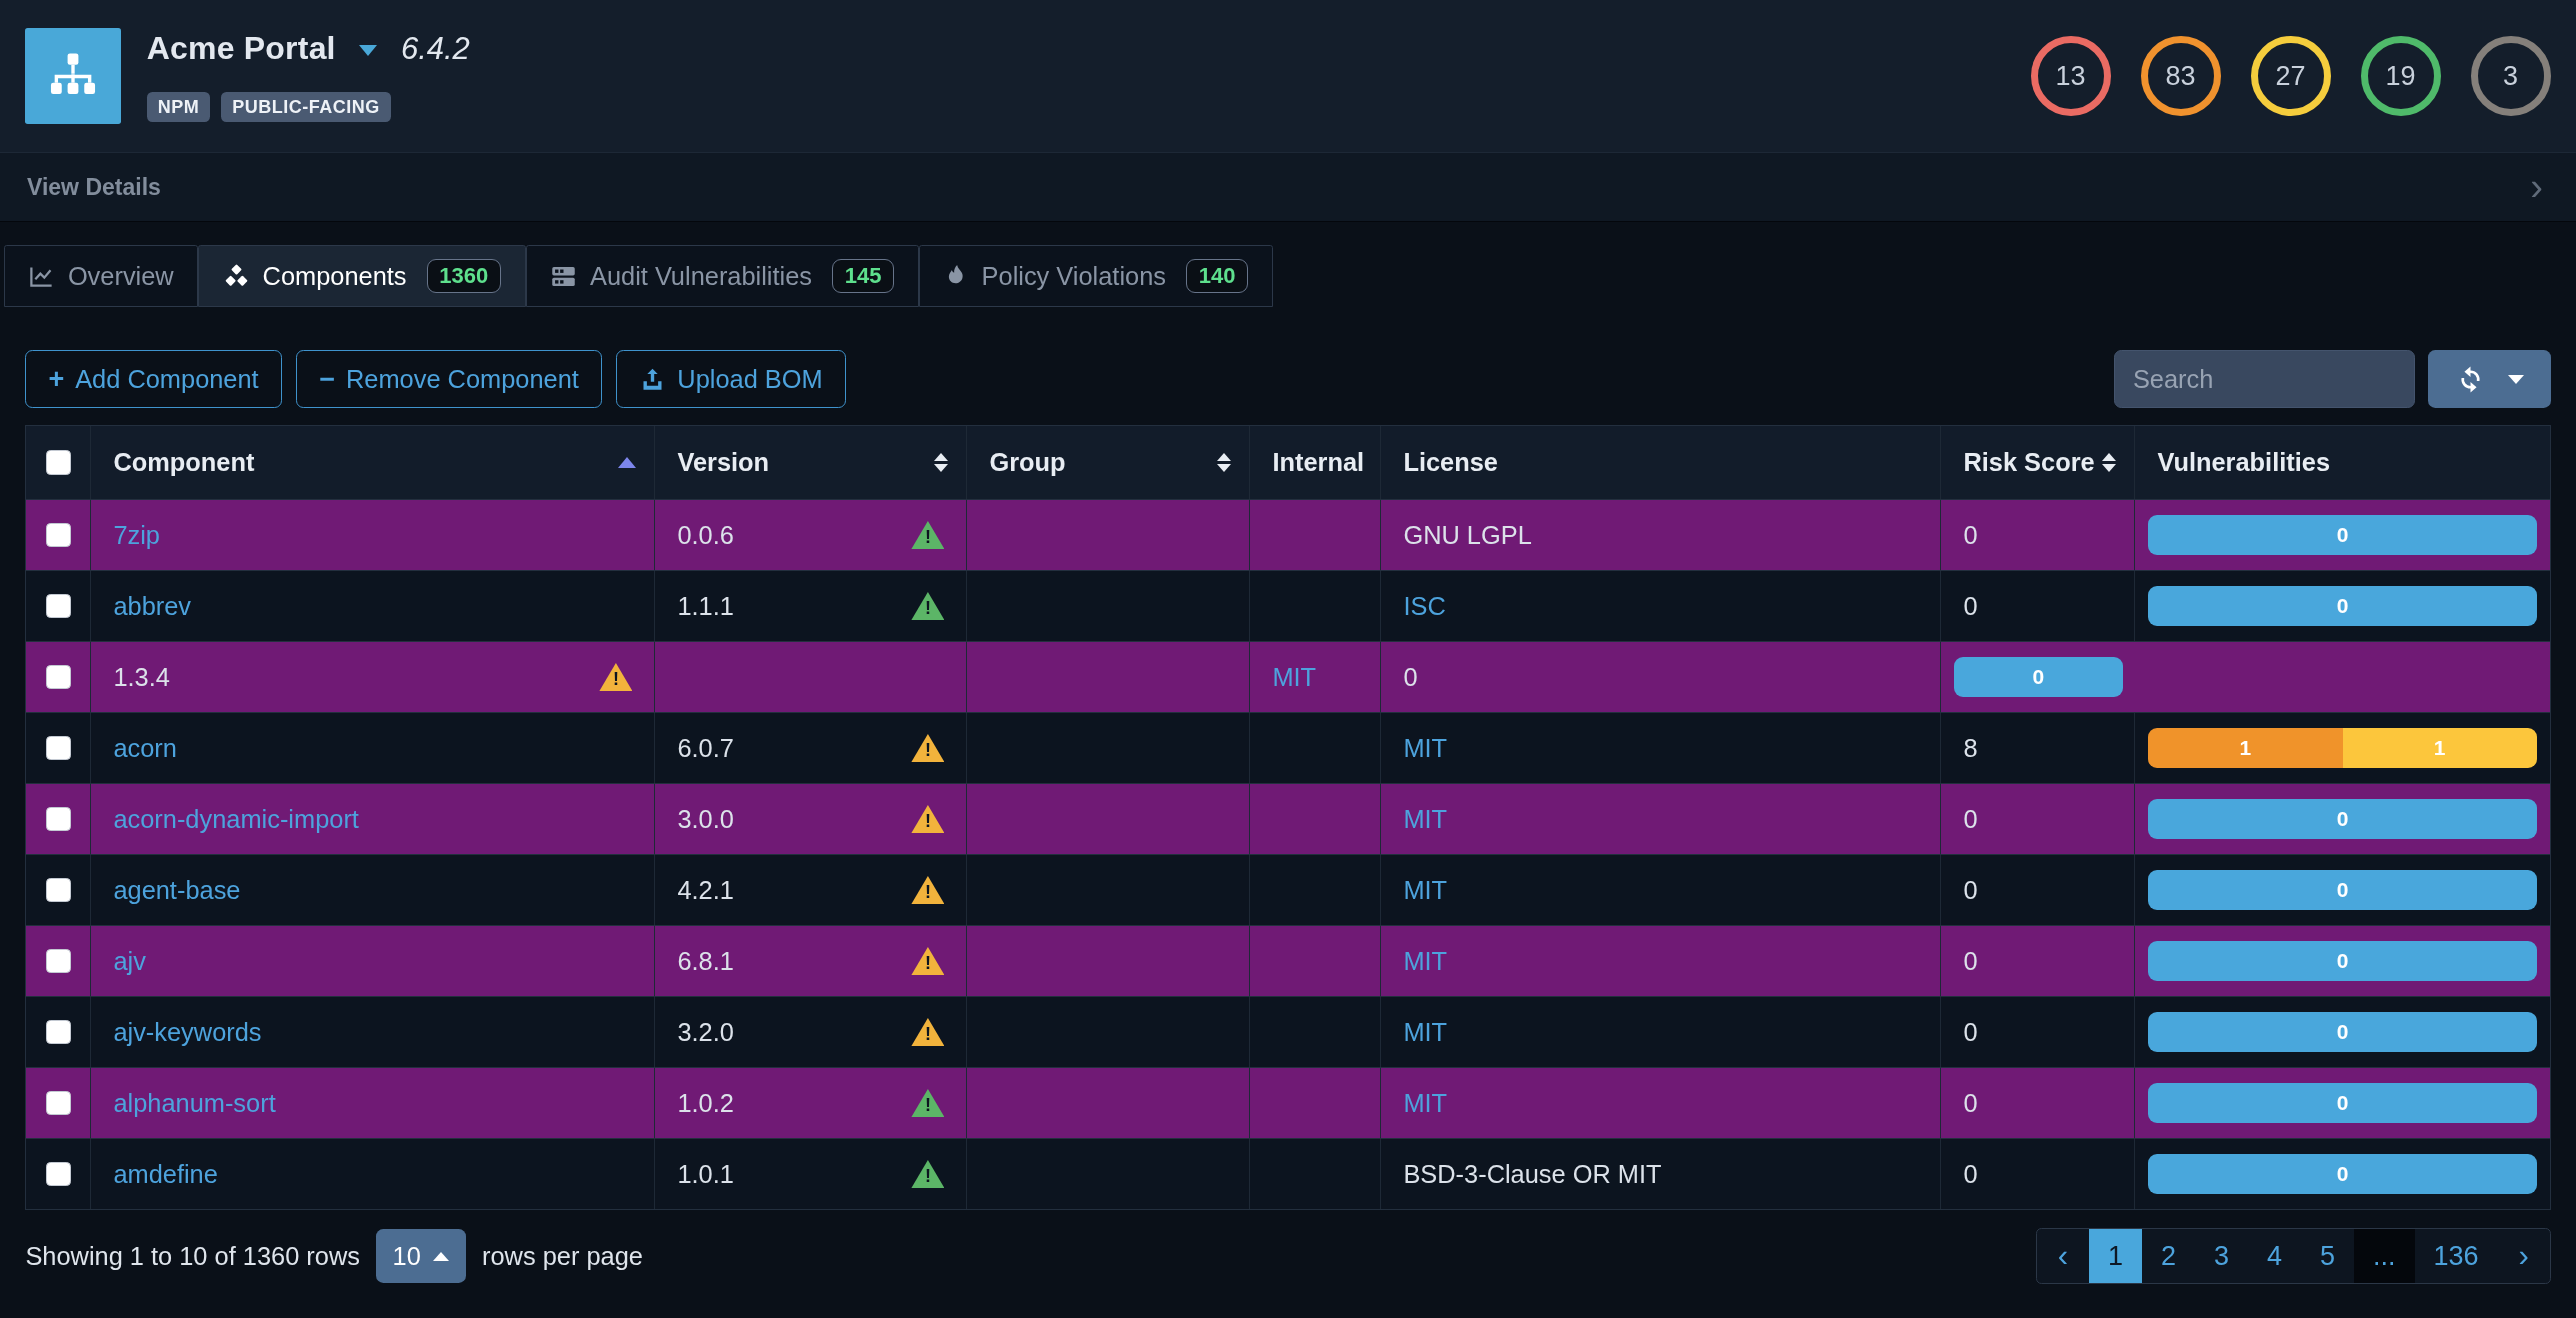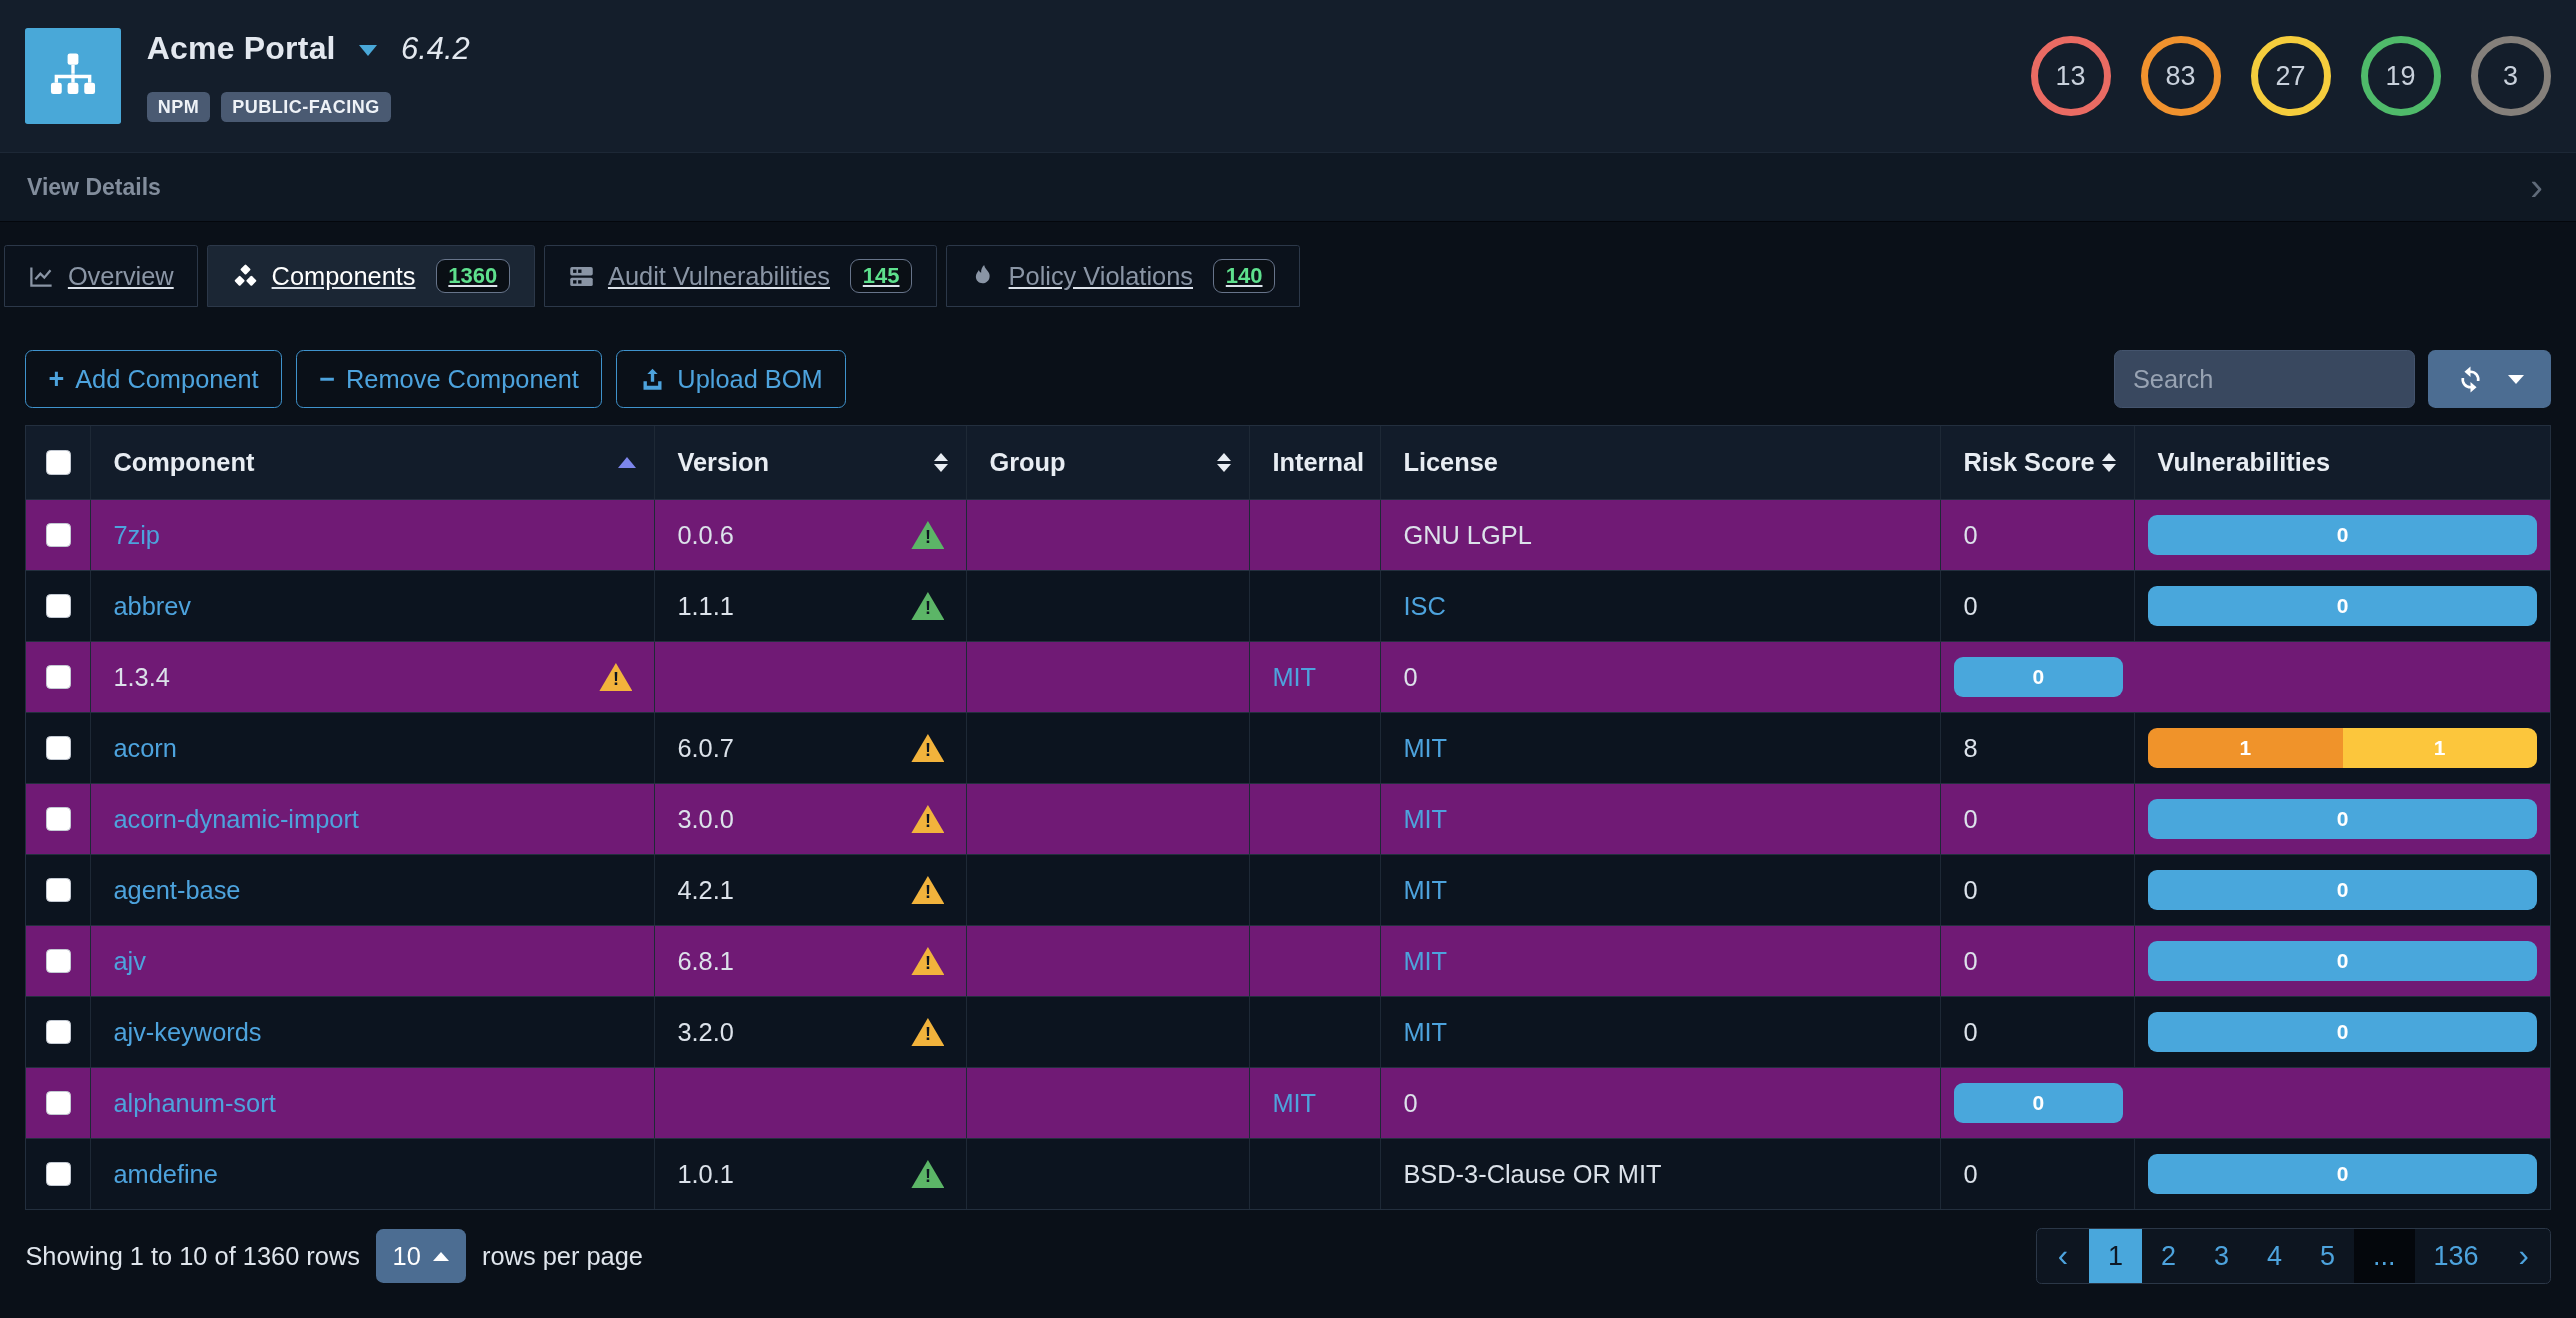--- a/index.html
+++ b/index.html
@@ -41,21 +41,21 @@
   
   .view-details-bar {
     height:70px; background:#0f1823; border-top:0.9px solid #1d2836;
     border-bottom:1.8px solid #04070c;
     display:flex; align-items:center; justify-content:space-between;
     padding:0 33px 0 27px;
   }
   .view-details-label { color:#828d9c; font-weight:700; font-size:23px; }
   .chev { color:#5f6a79; font-size:38px; line-height:1; font-weight:400; }
   
-  .tabs-row { display:flex; gap:9px; padding:0 3.6px; margin-top:23px;text-decoration:underline; }
+  .tabs-row { display:flex; padding:0 3.6px; margin-top:23px; }
   .tab {
     height:62px; display:flex; align-items:center; gap:12.7px;
     padding:0 23.6px; font-size:25.4px; color:#8a95a5;
     background:#0b121c; border:0.9px solid #2c3849; border-radius:2.7px 2.7px 0 0;
     cursor:default;
   }
   .tab.active { background:#1b2634; color:#ffffff; }
   .tab .ticon { display:flex; align-items:center; }
   .tab-badge {
     background:#0a0f15; border:1.8px solid #67748a; border-radius:9px;
@@ -576,20 +576,24 @@
     </div>
   </div>
 
   <div class="tr">
     <div class="td center">
       <span class="checkbox"></span>
     </div>
     <div class="td">
       <a class="link component-link">alphanum-sort</a>
     </div>
+    <div class="td col-version">
+      <span class="version-text">1.0.2</span>
+      <span class="warn green"></span>
+    </div>
     <div class="td">
           <span class="group-text"></span>
         </div>
     <div class="td">
           <span class="internal-text"></span>
         </div>
     <div class="td">
       <span class="license-text link">MIT</span>
     </div>
     <div class="td">

